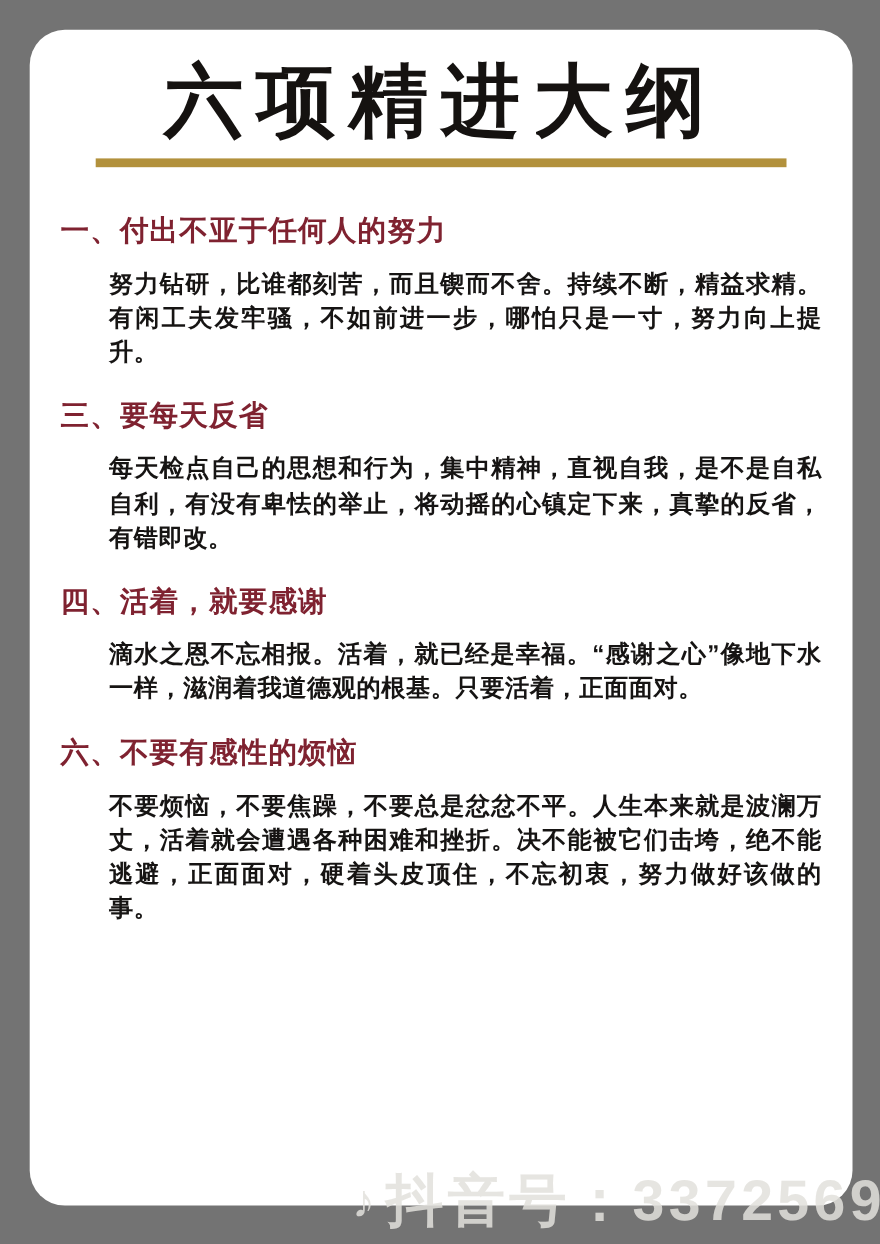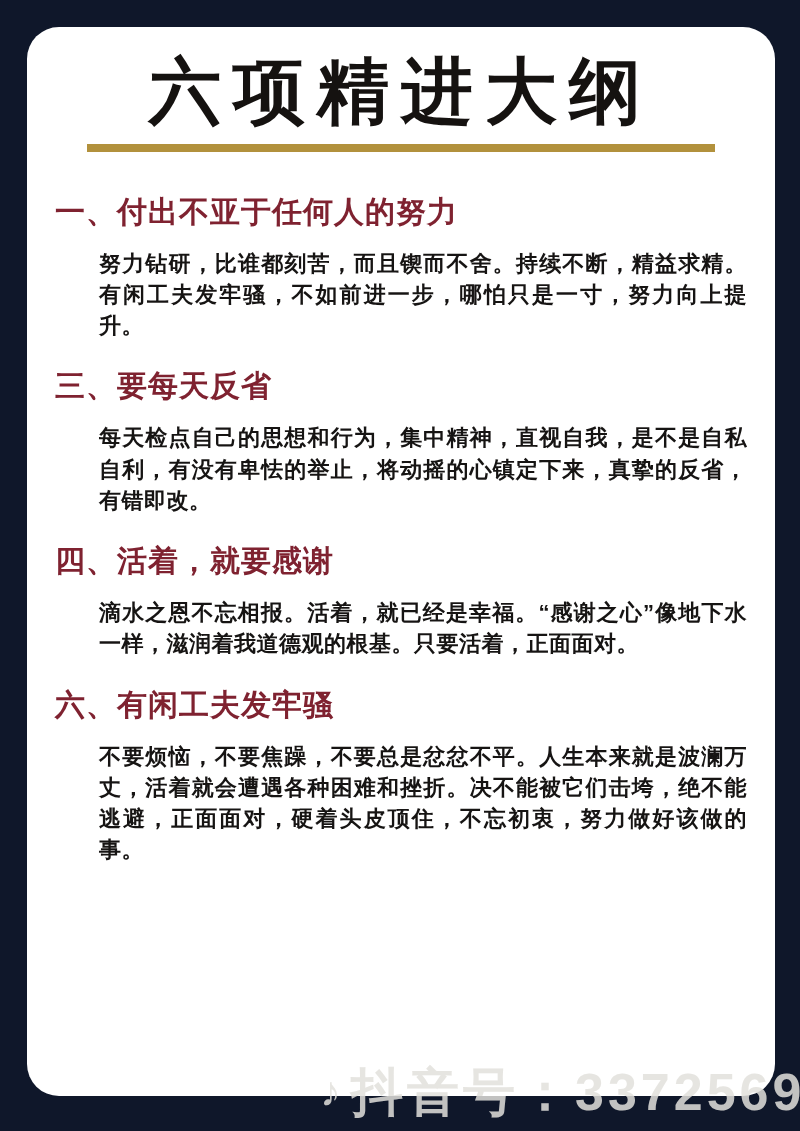--- a/index.html
+++ b/index.html
@@ -5,21 +5,21 @@
   * { margin: 0; padding: 0; box-sizing: border-box; }
   html, body { width: 800px; }
   body {
     font-family: "Liberation Sans", sans-serif;
     background: #fff;
   }
   .poster {
     position: relative;
     width: 800px;
     height: 1131px;
-    background: #0f172a; 
+    background: #737373; 
     overflow: hidden;
   }
   .inner {
     position: absolute;
     left: 27px; top: 27px; right: 25px; bottom: 35px;
     background: #ffffff;
     border-radius: 32px;
     display: flex;
     flex-direction: column;
     padding: 24px 14px 14px 14px;
@@ -38,21 +38,21 @@
     background: #B2913C;
     margin: 12px 46px 0 46px;
   }
   .sections {
     margin-top: 40px;
     padding: 0 12px 0 14px;
   }
   .section { margin-bottom: 25px; }
   .section-heading {
     color: #7F2230;
-    font-size: 30px;
+    font-size: 26px;
     font-weight: bold;
     letter-spacing: 1px;
     margin-bottom: 9px;
   }
   .section-body {
     margin-left: 44px;
     margin-right: 2px;
     color: #161413;
     font-size: 22px;
     font-weight: bold;
@@ -100,21 +100,21 @@
         <div class="section-body">每天检点自己的思想和行为，集中精神，直视自我，是不是自私自利，有没有卑怯的举止，将动摇的心镇定下来，真挚的反省，有错即改。</div>
       </div>
 
       <div class="section">
         <div class="section-heading">四、活着，就要感谢</div>
         <div class="section-body">滴水之恩不忘相报。活着，就已经是幸福。“感谢之心”像地下水一样，滋润着我道德观的根基。只要活着，正面面对。</div>
       </div>
 
 
       <div class="section">
-        <div class="section-heading">六、有闲工夫发牢骚</div>
+        <div class="section-heading">六、不要有感性的烦恼</div>
         <div class="section-body">不要烦恼，不要焦躁，不要总是忿忿不平。人生本来就是波澜万丈，活着就会遭遇各种困难和挫折。决不能被它们击垮，绝不能逃避，正面面对，硬着头皮顶住，不忘初衷，努力做好该做的事。</div>
       </div>
 
     </div>
 
     <div class="spacer"></div>
 
   </div>
 
   <div class="watermark">

